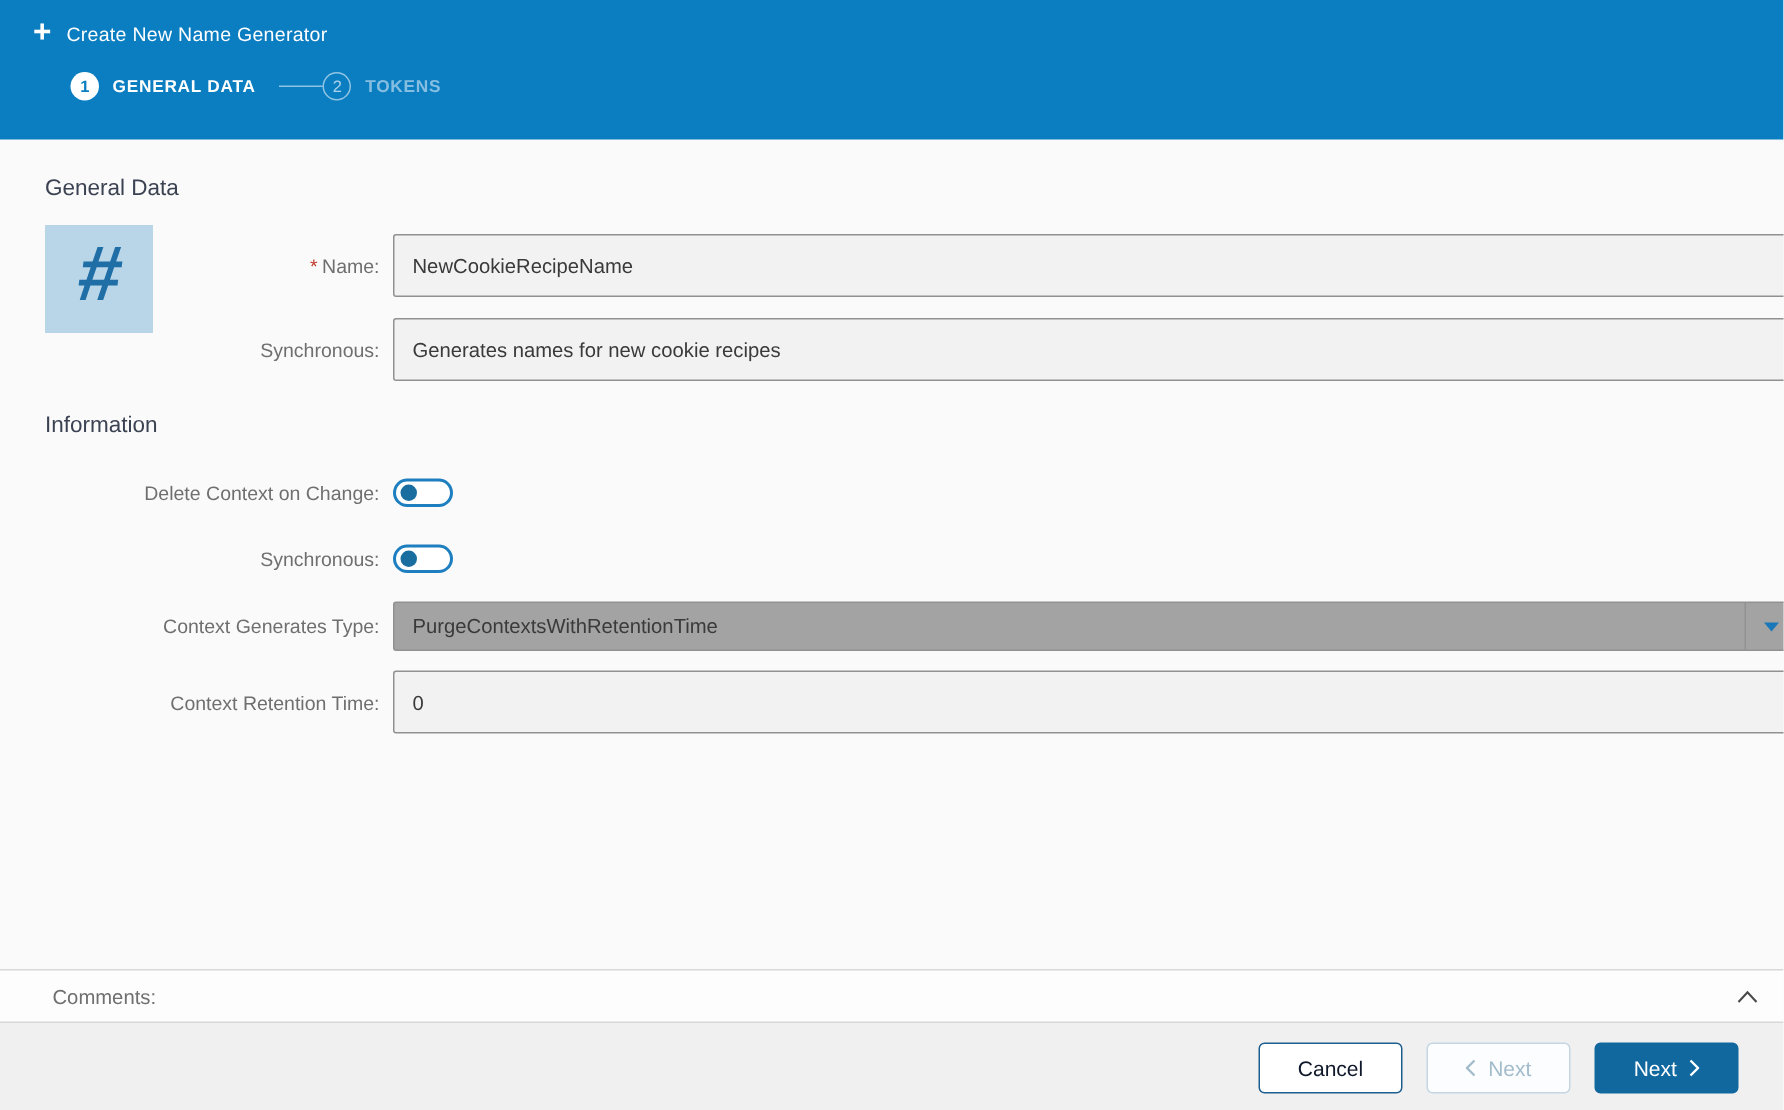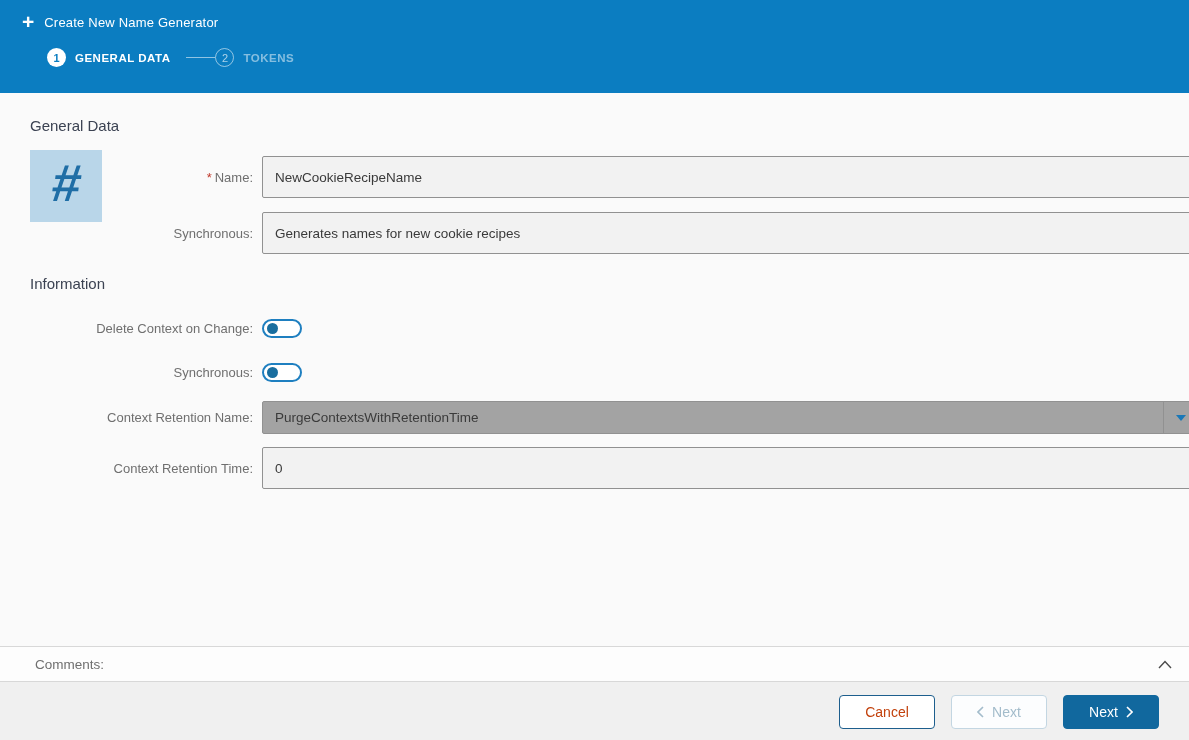--- a/index.html
+++ b/index.html
@@ -122,21 +122,21 @@
     background: #f0f0f0;
     display: flex; justify-content: flex-end; align-items: flex-start;
     padding: 13px 30px 0 0; gap: 16px;
   }
   .btn {
     width: 96px; height: 34px; border-radius: 4px;
     font-family: "Liberation Sans", "DejaVu Sans", sans-serif;
     font-size: 14px; cursor: pointer;
     display: flex; align-items: center; justify-content: center; gap: 8px;
   }
-  .btn-cancel { background: #ffffff; border: 1px solid #1d5e8d; color: #c2410c; }
+  .btn-cancel { background: #ffffff; border: 1px solid #1d5e8d; color: #0f172a; }
   .btn-back { background: #fcfdfe; border: 1px solid #c3d6e2; color: #a3bccb; cursor: default; }
   .btn-next { background: #11689e; border: 1px solid #11689e; color: #ffffff; }
 </style>
 </head>
 <body>
 
 <div class="app">
 
   <header class="header">
     <div class="title-row">
@@ -187,21 +187,21 @@
     </div>
 
     <div class="toggle-row" id="toggle-row-2">
       <span class="form-label">Synchronous:</span>
       <span class="toggle">
         <span class="toggle-knob"></span>
       </span>
     </div>
 
     <div class="form-row" id="retention-type-row">
-      <span class="form-label">Context Retention Name:</span>
+      <span class="form-label">Context Generates Type:</span>
       <span class="field-wrap">
         <div class="dropdown">
           <span>PurgeContextsWithRetentionTime</span>
           <span class="dropdown-arrow-btn">
             <span class="triangle-down"></span>
           </span>
         </div>
       </span>
     </div>
 

